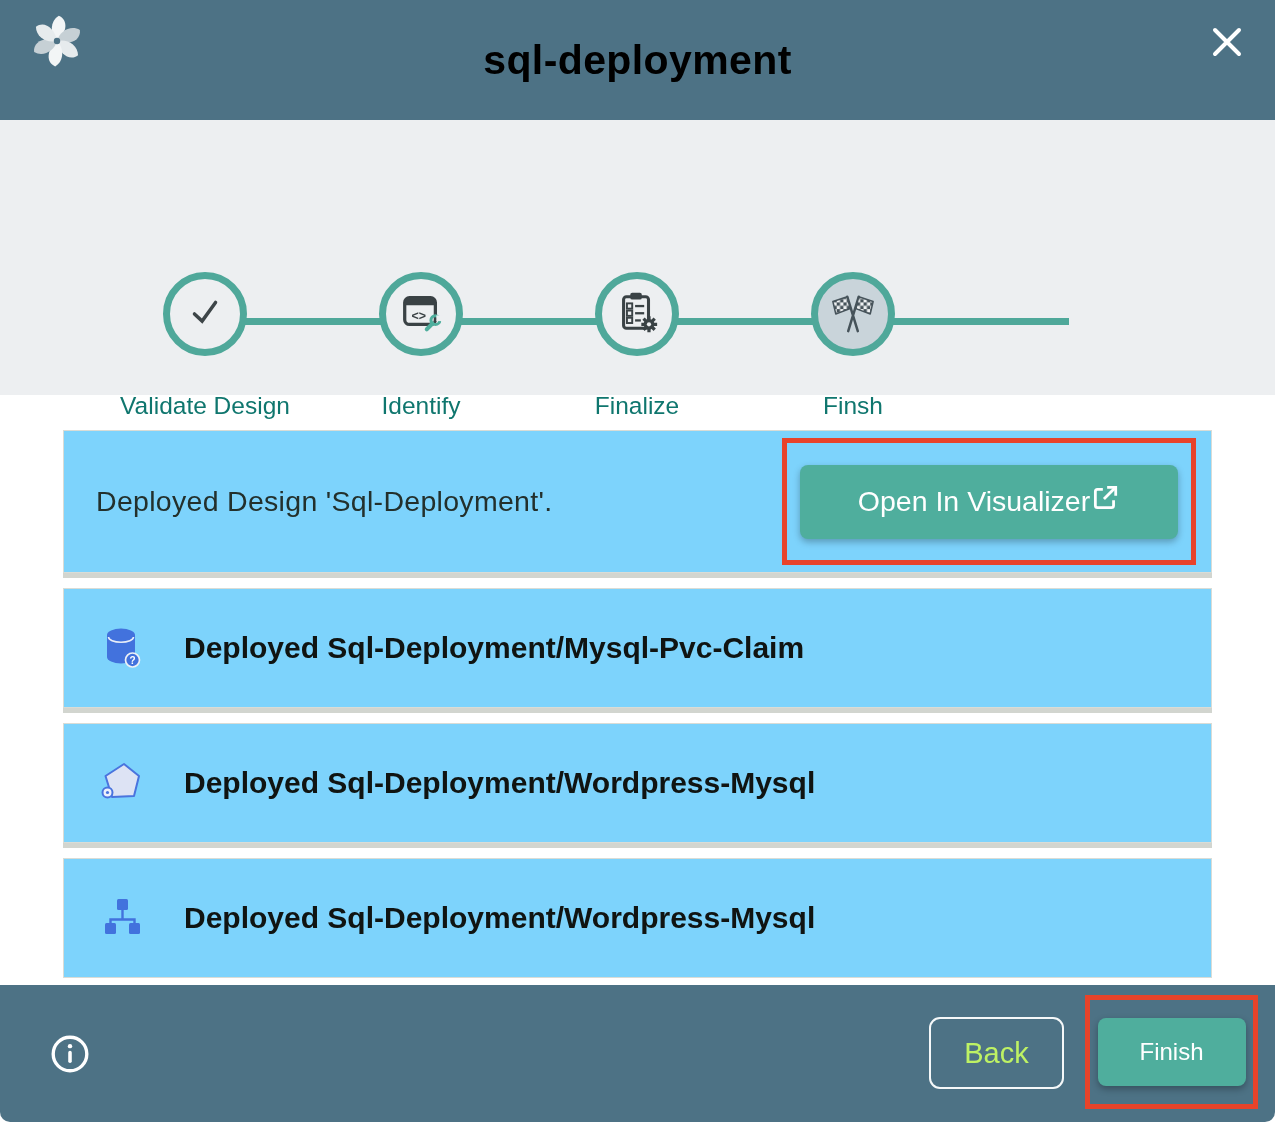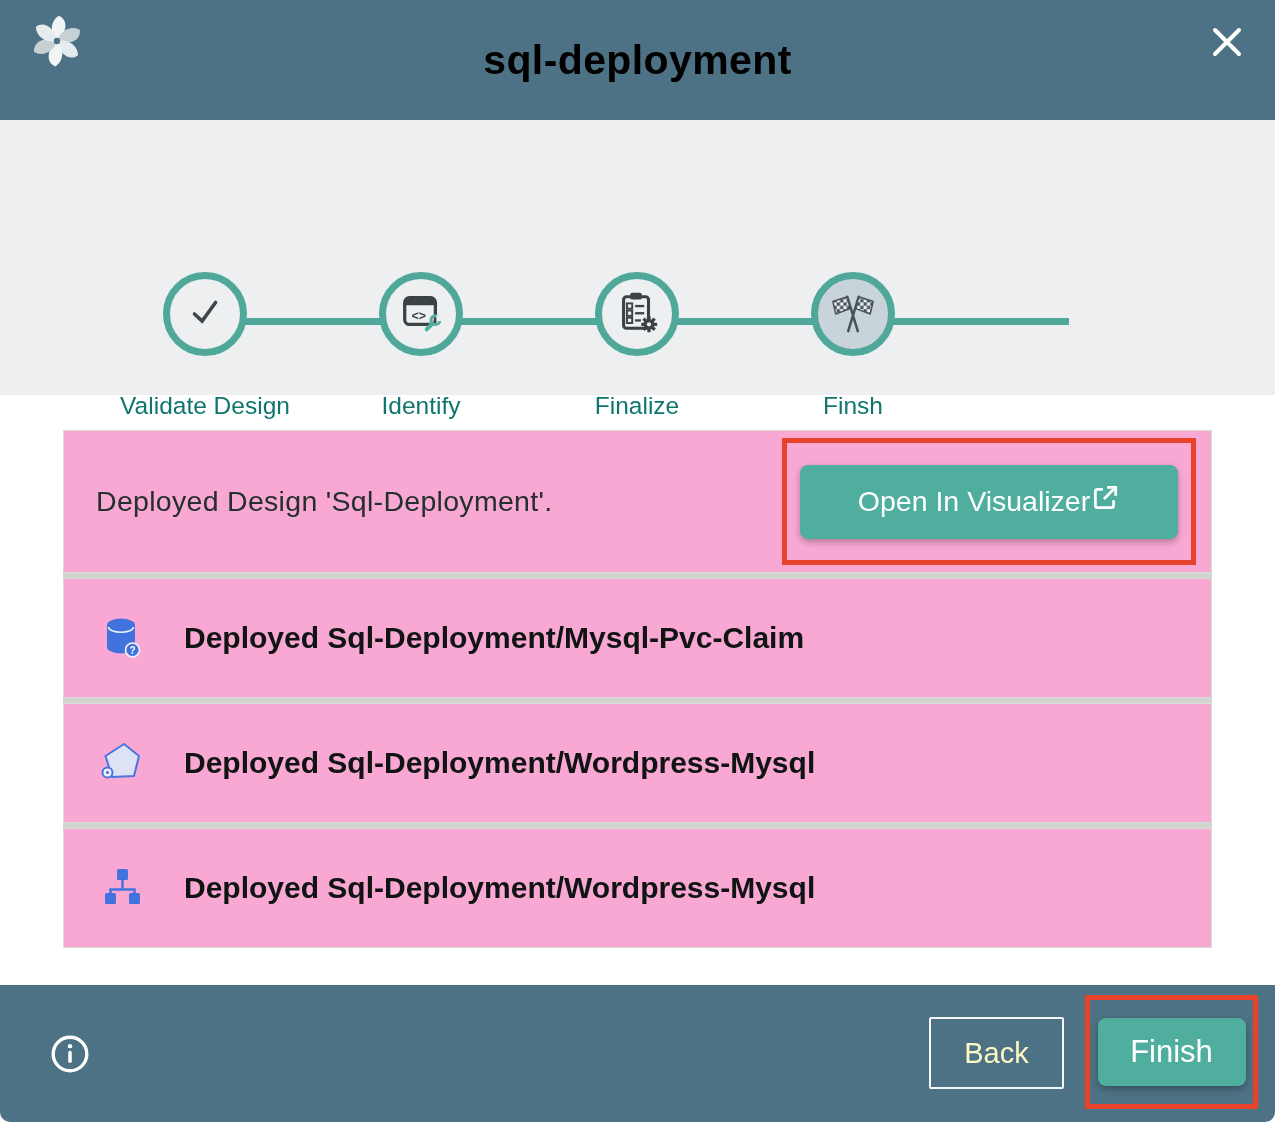--- a/index.html
+++ b/index.html
@@ -26,21 +26,21 @@
     width:84px; height:84px; border-radius:50%; border:7px solid #4fa89a;
     background:#edeff1; display:flex; align-items:center; justify-content:center;
   }
   .step--active .circle { background:#c9d4da; }
   .step-label {
     margin-top:31px; font-size:24.5px; color:#0f766e; text-align:center;
     line-height:1.55; width:175px;
   }
   
   .results { width:1149px; margin:35px 0 0 63px; }
-  .row { background:#f9a8d4; border:1px solid #d9dcd6; }
+  .row { background:#7dd3fc; border:1px solid #d9dcd6;margin-top:10px; }
   .row-message { height:143px; position:relative; display:flex; align-items:center; }
   .message { font-size:28.5px; color:#23302c; margin-left:32px; letter-spacing:.3px; }
   .red-box { border:5px solid #e8432a; position:absolute; pointer-events:none; }
   .viz-redbox { right:15px; top:7px; width:414px; height:127px;
     display:flex; align-items:center; justify-content:center; }
   .viz-btn {
     pointer-events:auto; width:378px; height:74px; background:#4fae9d; border:none;
     border-radius:8px; color:#ffffff; font-size:28.5px; display:flex; align-items:center;
     justify-content:center; gap:0; box-shadow:0 3px 7px rgba(0,0,0,.28); cursor:pointer;
   }
@@ -50,28 +50,28 @@
   .res-text { margin-left:38px; font-size:30px; color:#101412;font-weight:bold; }
   
   .modal-footer {
     position:absolute; left:0; top:985px; width:1275px; height:137px;
     background:#4d7285; border-radius:0 0 10px 10px;
   }
   .info-btn { position:absolute; left:49px; top:48px; width:42px; height:42px;
     background:none; border:none; padding:0; cursor:pointer; }
   .back-btn {
     position:absolute; right:211px; top:32px; width:135px; height:72px;
-    background:transparent; border:2px solid #f5f8f9; border-radius:2px;
-    color:#fef9c3; font-size:29px; cursor:pointer;text-align:center;
+    background:transparent; border:2px solid #f5f8f9; border-radius:11px;
+    color:#bef264; font-size:29px; cursor:pointer;text-align:center;
   }
   .finish-redbox { right:17px; top:10px; width:173px; height:114px;
     display:flex; align-items:center; justify-content:center; }
   .finish-btn {
     pointer-events:auto; width:148px; height:68px; background:#4fae9d; border:none;
-    border-radius:8px; color:#ffffff; font-size:31px;
+    border-radius:8px; color:#ffffff; font-size:24px;
     box-shadow:0 3px 7px rgba(0,0,0,.3); cursor:pointer;
   }
 </style>
 </head>
 <body>
 
 <header class="modal-header">
   <span class="logo">
     <svg viewBox="0 0 64 64" width="58" height="58">
       <g>

